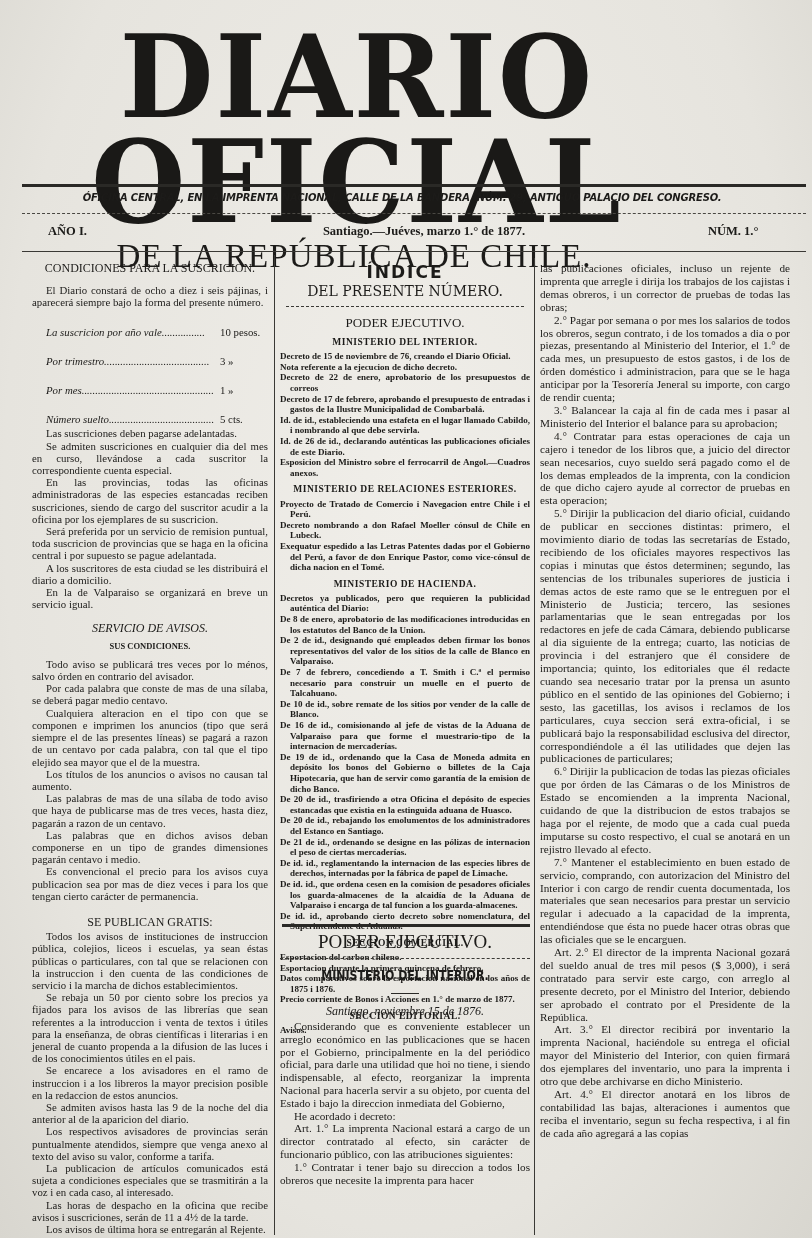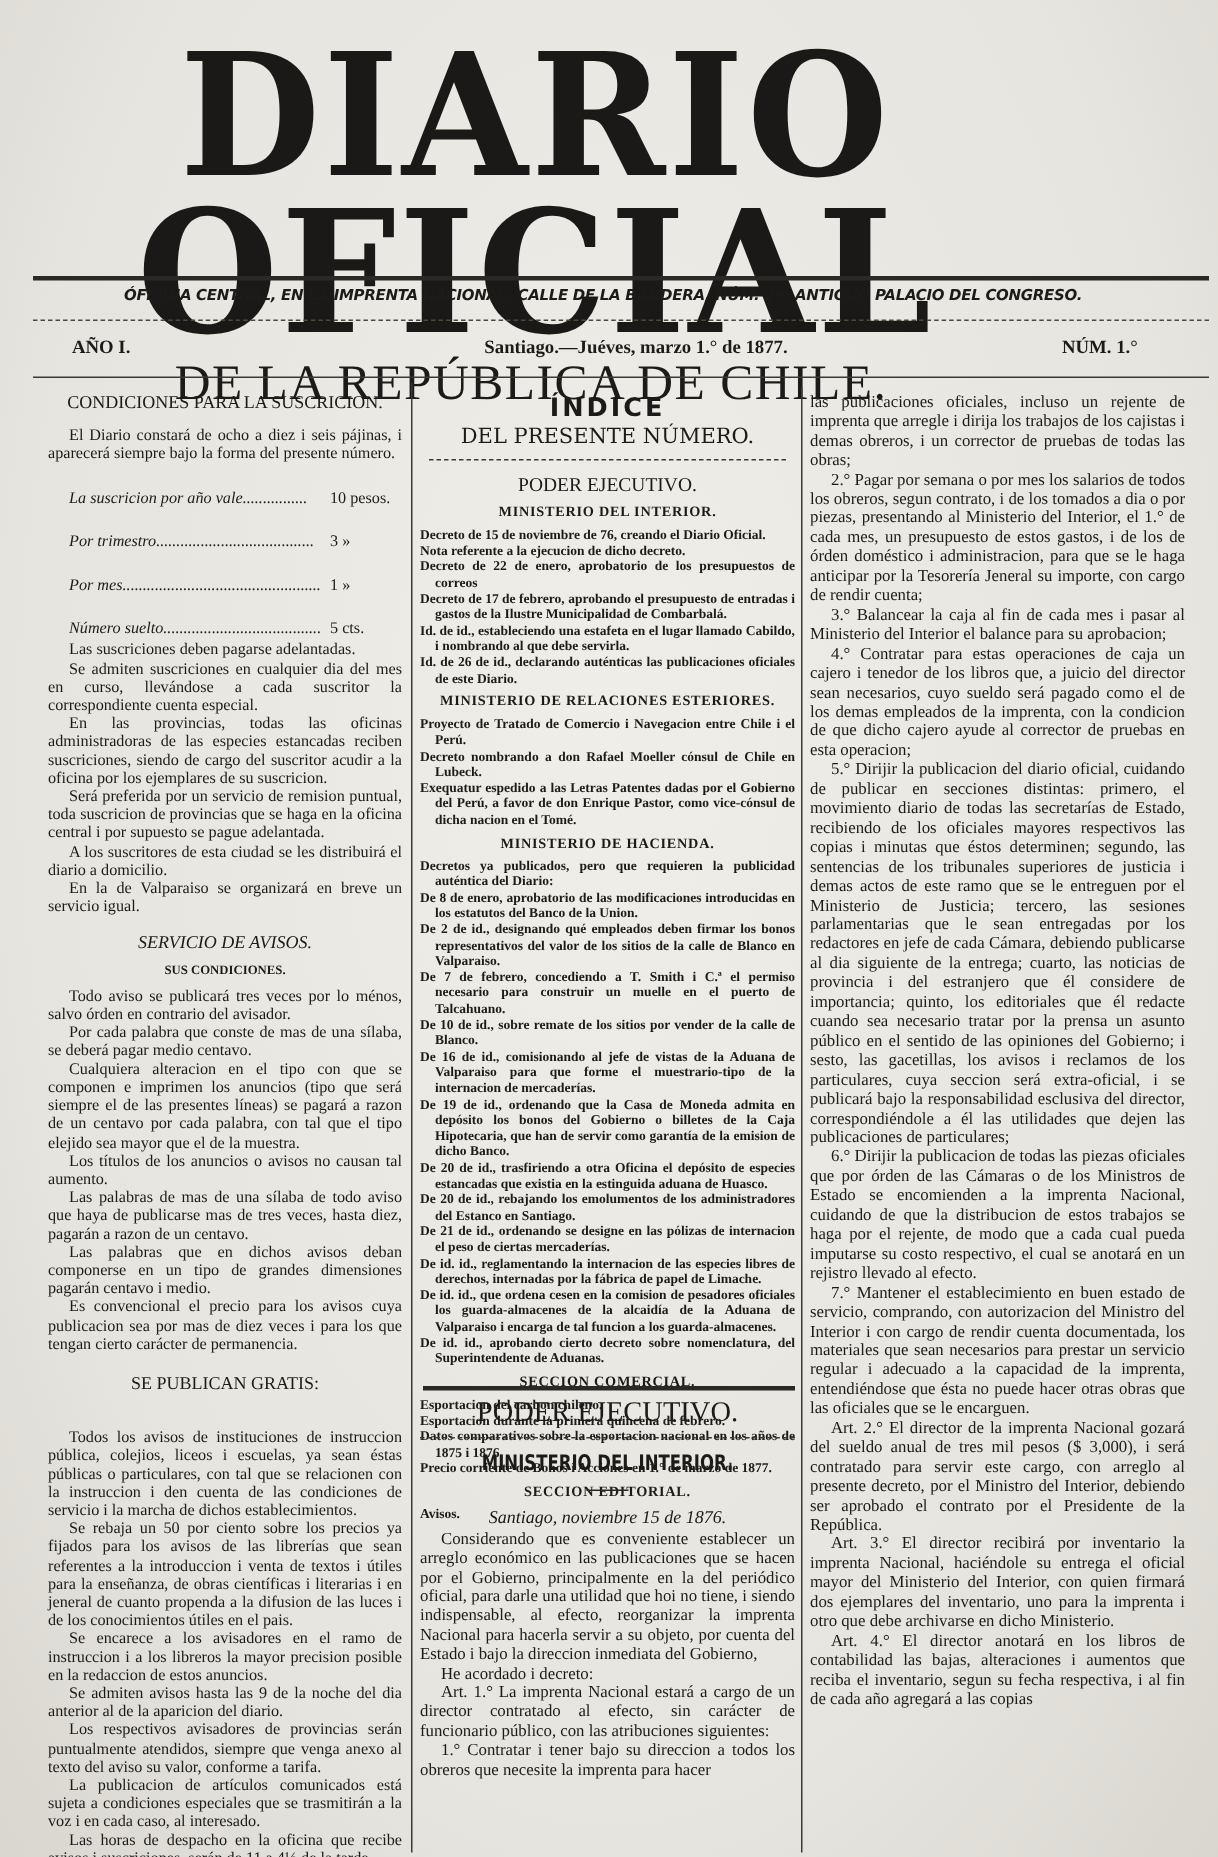--- a/index.html
+++ b/index.html
@@ -85,21 +85,21 @@
     <p class="head" style="font-size:12px; margin-top:12px;font-style:italic;">SERVICIO DE AVISOS.</p>
     <p class="head" style="font-size:8.5px; font-weight:bold; margin:5px 0 6px;">SUS CONDICIONES.</p>
     <p>Todo aviso se publicará tres veces por lo ménos, salvo órden en contrario del avisador.</p>
     <p>Por cada palabra que conste de mas de una sílaba, se deberá pagar medio centavo.</p>
     <p>Cualquiera alteracion en el tipo con que se componen e imprimen los anuncios (tipo que será siempre el de las presentes líneas) se pagará a razon de un centavo por cada palabra, con tal que el tipo elejido sea mayor que el de la muestra.</p>
     <p>Los títulos de los anuncios o avisos no causan tal aumento.</p>
     <p>Las palabras de mas de una sílaba de todo aviso que haya de publicarse mas de tres veces, hasta diez, pagarán a razon de un centavo.</p>
     <p>Las palabras que en dichos avisos deban componerse en un tipo de grandes dimensiones pagarán centavo i medio.</p>
     <p>Es convencional el precio para los avisos cuya publicacion sea por mas de diez veces i para los que tengan cierto carácter de permanencia.</p>
 
-    <p class="head" style="font-size:12px; margin:14px 0 24px;">SE PUBLICAN GRATIS:</p>
+    <p class="head" style="font-size:12px; margin:14px 0 2px;">SE PUBLICAN GRATIS:</p>
     <p>Todos los avisos de instituciones de instruccion pública, colejios, liceos i escuelas, ya sean éstas públicas o particulares, con tal que se relacionen con la instruccion i den cuenta de las condiciones de servicio i la marcha de dichos establecimientos.</p>
     <p>Se rebaja un 50 por ciento sobre los precios ya fijados para los avisos de las librerías que sean referentes a la introduccion i venta de textos i útiles para la enseñanza, de obras científicas i literarias i en jeneral de cuanto propenda a la difusion de las luces i de los conocimientos útiles en el pais.</p>
     <p>Se encarece a los avisadores en el ramo de instruccion i a los libreros la mayor precision posible en la redaccion de estos anuncios.</p>
     <p>Se admiten avisos hasta las 9 de la noche del dia anterior al de la aparicion del diario.</p>
     <p>Los respectivos avisadores de provincias serán puntualmente atendidos, siempre que venga anexo al texto del aviso su valor, conforme a tarifa.</p>
     <p>La publicacion de artículos comunicados está sujeta a condiciones especiales que se trasmitirán a la voz i en cada caso, al interesado.</p>
     <p>Las horas de despacho en la oficina que recibe avisos i suscriciones, serán de 11 a 4½ de la tarde.</p>
     <p>Los avisos de última hora se entregarán al Rejente.</p>
     <div style="width:100px; height:3px; background:#2a2926; margin:8px auto 0;"></div>
   </div>
@@ -110,20 +110,21 @@
     <div style="border-top:1px dashed #3a3935; margin:6px 6px 8px;"></div>
     <p class="head" style="font-size:13px; line-height:16px; font-weight:normal; padding:0; text-indent:0; margin-bottom:4px;">PODER EJECUTIVO.</p>
 
     <div class="sub">MINISTERIO DEL INTERIOR.</div>
     <p>Decreto de 15 de noviembre de 76, creando el Diario Oficial.</p>
     <p>Nota referente a la ejecucion de dicho decreto.</p>
     <p>Decreto de 22 de enero, aprobatorio de los presupuestos de correos</p>
     <p>Decreto de 17 de febrero, aprobando el presupuesto de entradas i gastos de la Ilustre Municipalidad de Combarbalá.</p>
     <p>Id. de id., estableciendo una estafeta en el lugar llamado Cabildo, i nombrando al que debe servirla.</p>
     <p>Id. de 26 de id., declarando auténticas las publicaciones oficiales de este Diario.</p>
+    <p>Esposicion del Ministro sobre el ferrocarril de Angol.—Cuadros anexos.</p>
 
     <div class="sub">MINISTERIO DE RELACIONES ESTERIORES.</div>
     <p>Proyecto de Tratado de Comercio i Navegacion entre Chile i el Perú.</p>
     <p>Decreto nombrando a don Rafael Moeller cónsul de Chile en Lubeck.</p>
     <p>Exequatur espedido a las Letras Patentes dadas por el Gobierno del Perú, a favor de don Enrique Pastor, como vice-cónsul de dicha nacion en el Tomé.</p>
 
     <div class="sub">MINISTERIO DE HACIENDA.</div>
     <p>Decretos ya publicados, pero que requieren la publicidad auténtica del Diario:</p>
     <p>De 8 de enero, aprobatorio de las modificaciones introducidas en los estatutos del Banco de la Union.</p>
     <p>De 2 de id., designando qué empleados deben firmar los bonos representativos del valor de los sitios de la calle de Blanco en Valparaiso.</p>

